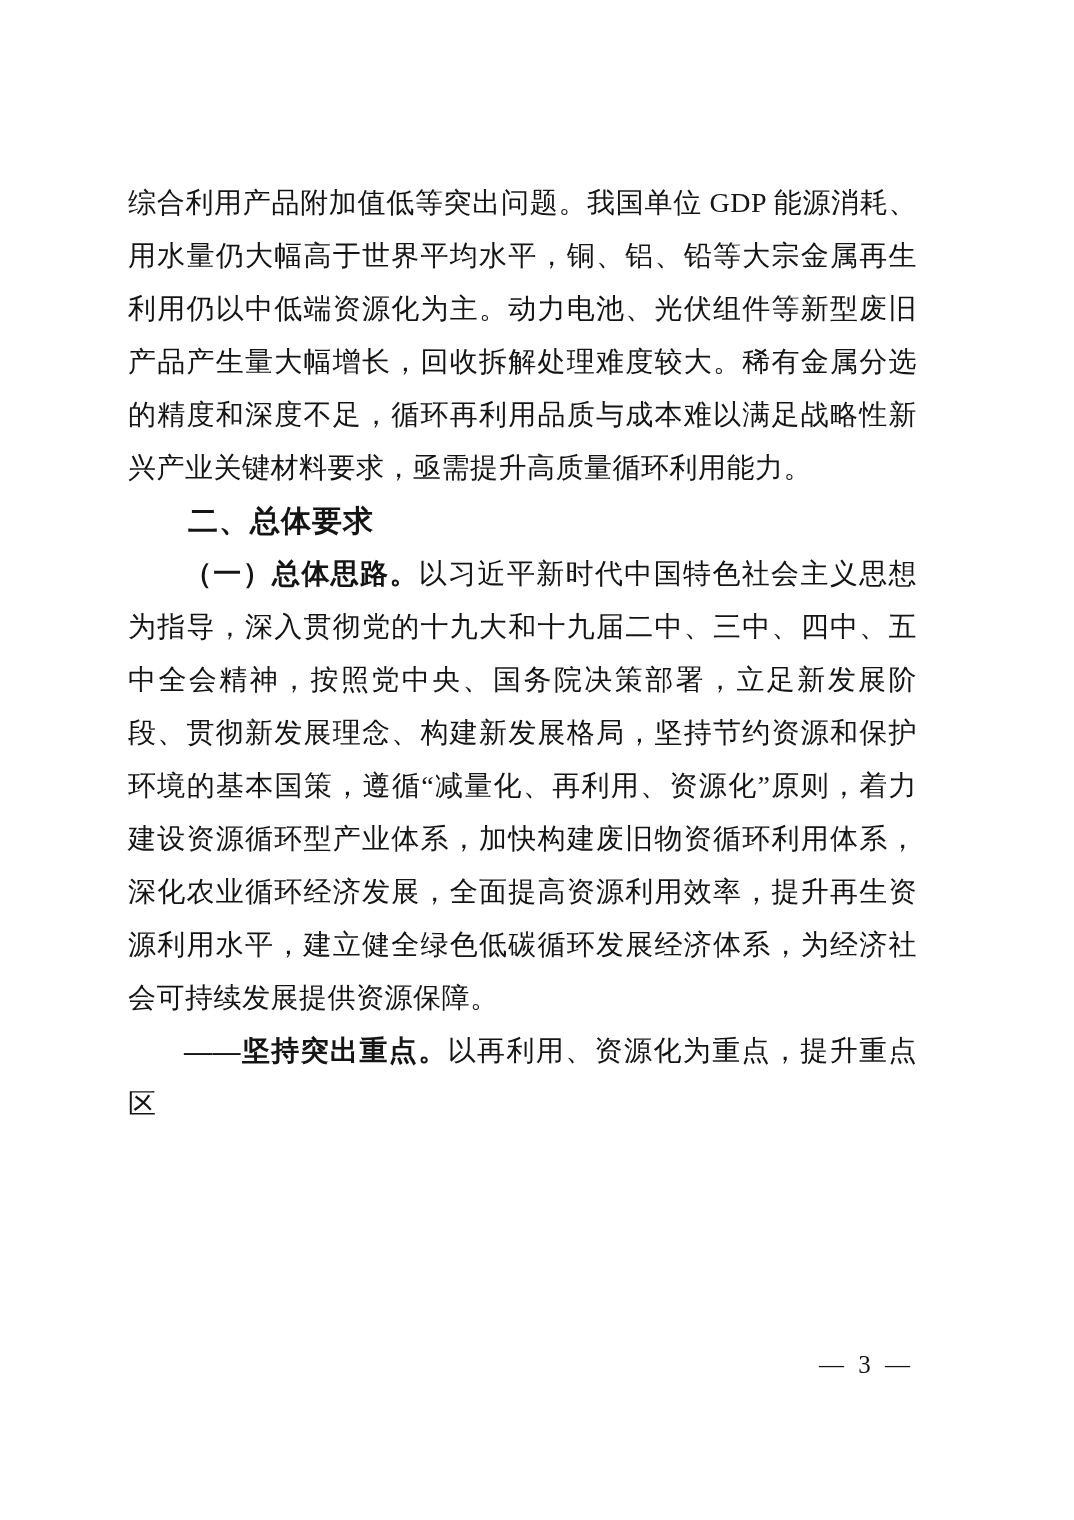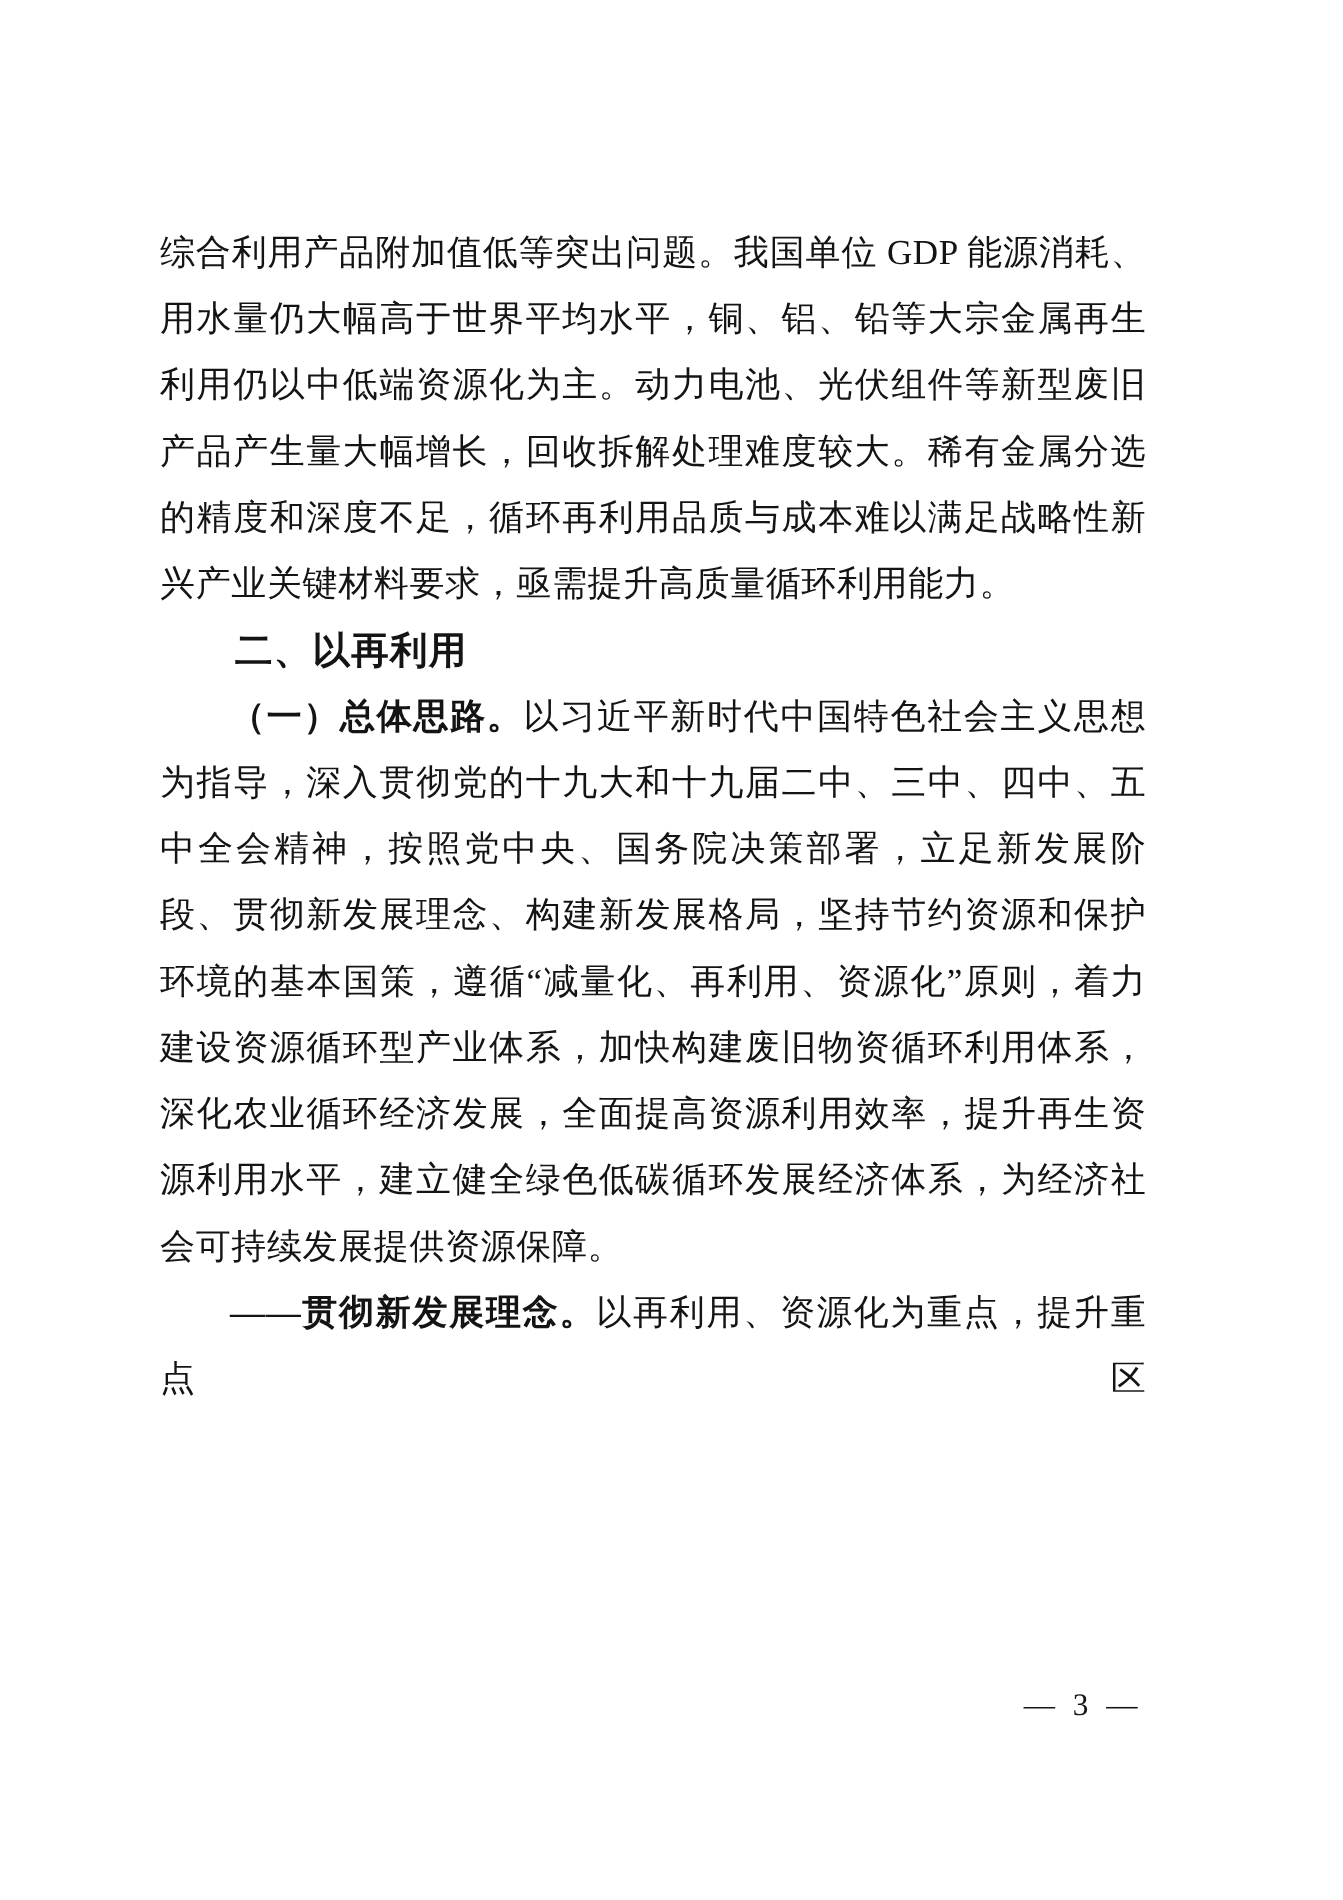--- a/index.html
+++ b/index.html
@@ -53,22 +53,22 @@
   }
 </style>
 </head>
 <body>
 
 <div class="text-block">
 
   <p class="para">综合利用产品附加值低等突出问题。我国单位 GDP 能源消耗、用水量仍大幅高于世界平均水平，铜、铝、铅等大宗金属再生利用仍以中低端资源化为主。动力电池、光伏组件等新型废旧产品产生量大幅增长，回收拆解处理难度较大。稀有金属分选的精度和深度不足，循环再利用品质与成本难以满足战略性新兴产业关键材料要求，亟需提升高质量循环利用能力。</p>
 
 
-  <h2 class="section-heading">二、以再利用</h2>
+  <h2 class="section-heading">二、总体要求</h2>
 
   <p class="para indent"><span class="lead">（一）总体思路。</span><span>以习近平新时代中国特色社会主义思想为指导，深入贯彻党的十九大和十九届二中、三中、四中、五中全会精神，按照党中央、国务院决策部署，立足新发展阶段、贯彻新发展理念、构建新发展格局，坚持节约资源和保护环境的基本国策，遵循“减量化、再利用、资源化”原则，着力建设资源循环型产业体系，加快构建废旧物资循环利用体系，深化农业循环经济发展，全面提高资源利用效率，提升再生资源利用水平，建立健全绿色低碳循环发展经济体系，为经济社会可持续发展提供资源保障。</span></p>
 
 
-  <p class="para indent fill-last"><span class="lead">——贯彻新发展理念。</span><span>以再利用、资源化为重点，提升重点区</span></p>
+  <p class="para indent fill-last"><span class="lead">——坚持突出重点。</span><span>以再利用、资源化为重点，提升重点区</span></p>
 
 </div>
 
 <div class="page-number">— 3 —</div>
 
 </body></html>

